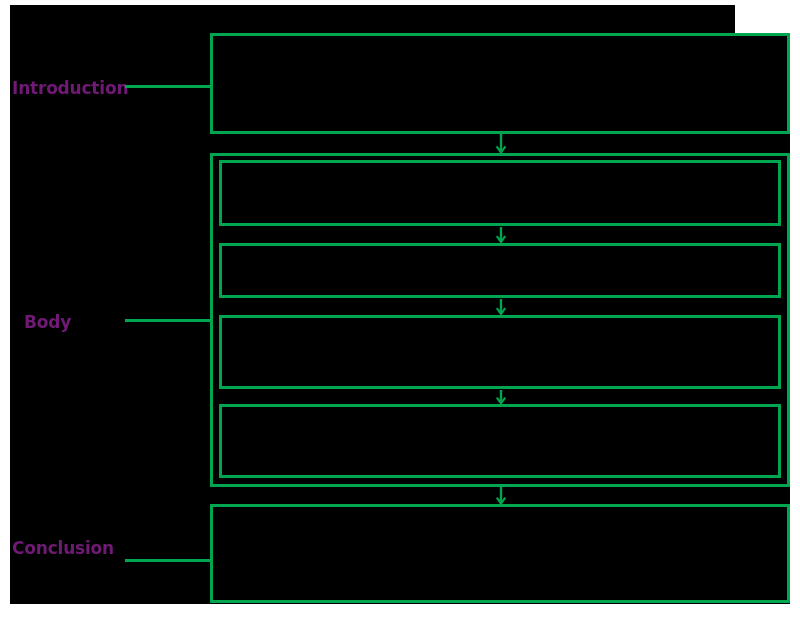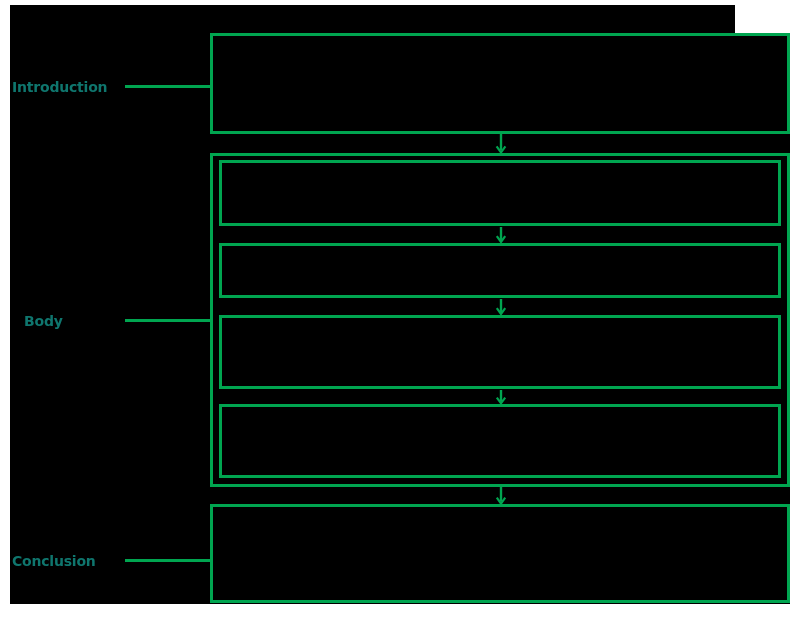--- a/index.html
+++ b/index.html
@@ -34,31 +34,31 @@
     left: 735px;
     top: 5px;
     width: 65px;
     height: 28px;
     background: #ffffff;
   }
 
   
   .axis-label {
     position: absolute;
-    color: #0f766e;
+    color: #701a75;
     font-family: "DejaVu Sans", sans-serif;
-    font-size: 14px;
+    font-size: 17px;
     font-weight: bold;
     letter-spacing: -0.2px;
     white-space: nowrap;
     line-height: 1;
   }
   .label-introduction { left: 12px; top: 80px; }
   .label-body         { left: 24px; top: 314px; }
-  .label-conclusion   { left: 12px; top: 554px; }
+  .label-conclusion   { left: 12px; top: 540px; }
 
   
   .leader {
     position: absolute;
     height: 3px;
     background: #00a550;
   }
   .leader-introduction { left: 125px; top: 85px;  width: 86px; }
   .leader-body         { left: 125px; top: 319px; width: 86px; }
   .leader-conclusion   { left: 125px; top: 559px; width: 86px; }

